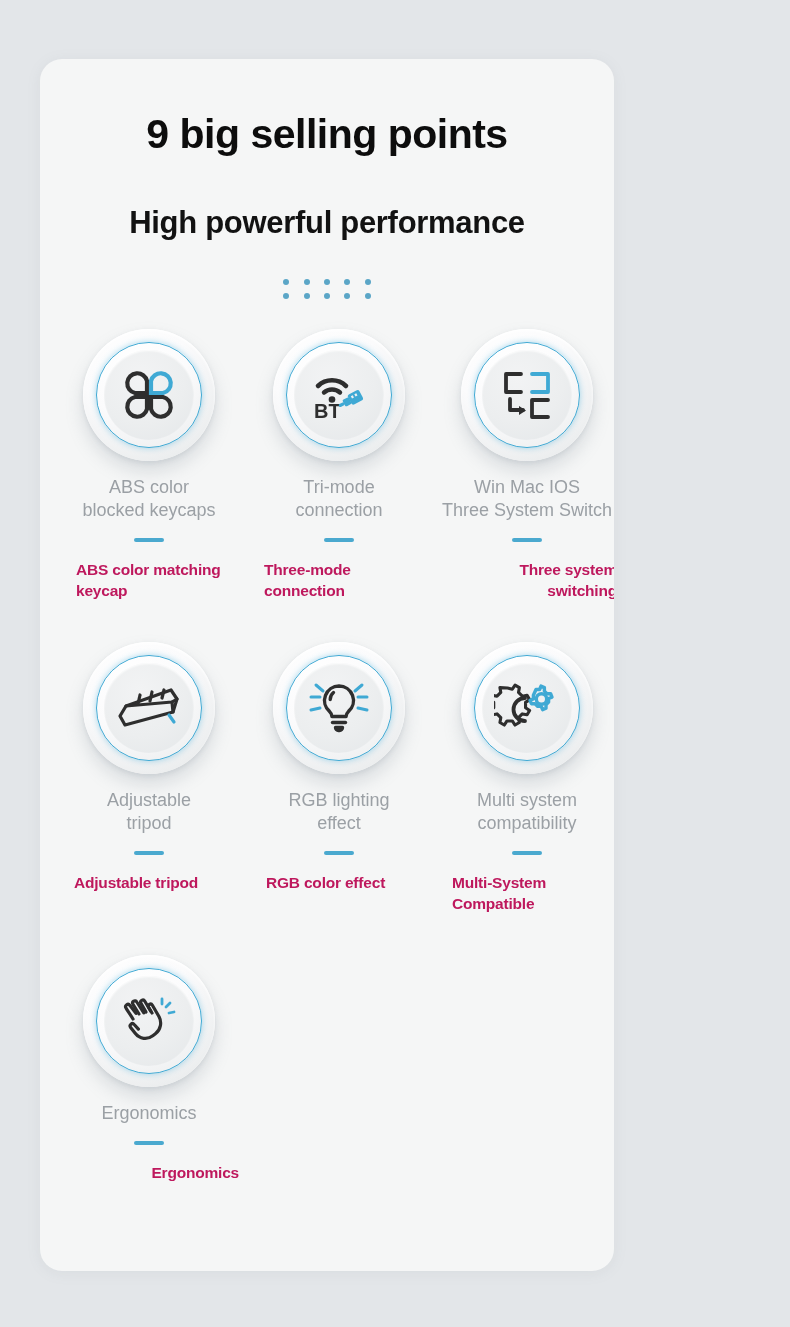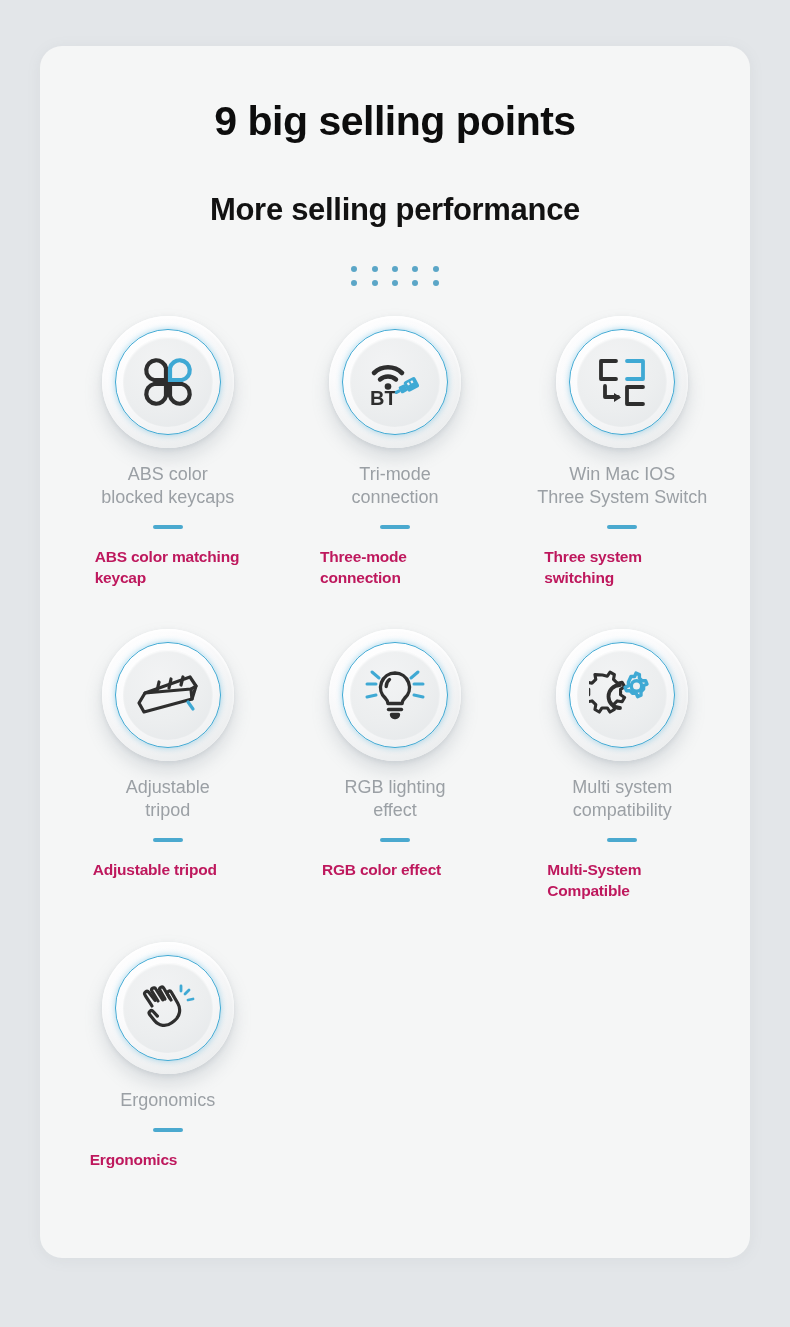--- a/index.html
+++ b/index.html
@@ -10,22 +10,22 @@
     height: 1327px;
     background: #e3e6e9;
     font-family: "Liberation Sans", sans-serif;
     overflow: hidden;
     position: relative;
   }
 
   .card {
     position: absolute;
     left: 40px;
-    top: 46px;
-    width: 710px;
+    top: 59px;
+    width: 574px;
     height: 1212px;
     background: #f5f6f6;
     border-radius: 22px;
     box-shadow: 0 2px 14px rgba(130,140,150,0.10);
     overflow: hidden;
   }
 
   
   .title-main {
     text-align: center;
@@ -138,29 +138,29 @@
     line-height: 1.35;
     letter-spacing: -0.2px;
     width: 168px;
     text-align: left;
     white-space: pre-line;
   }
 
   
   .col0 .cap-title { margin-left: 22px; }
   .col1 .cap-title { margin-left: 18px; }
-  .col2 .cap-title { margin-left: 12px; }
+  .col2 .cap-title { margin-left: 12px; text-align: right; }
 </style>
 </head>
 <body>
 
 <div class="card">
 
   <h1 class="title-main">9 big selling points</h1>
-  <h2 class="title-sub">More selling performance</h2>
+  <h2 class="title-sub">High powerful performance</h2>
 
   <div class="dot-sep">
     <span class="dot"></span>
     <span class="dot"></span>
     <span class="dot"></span>
     <span class="dot"></span>
     <span class="dot"></span>
     <span class="dot"></span>
     <span class="dot"></span>
     <span class="dot"></span>

